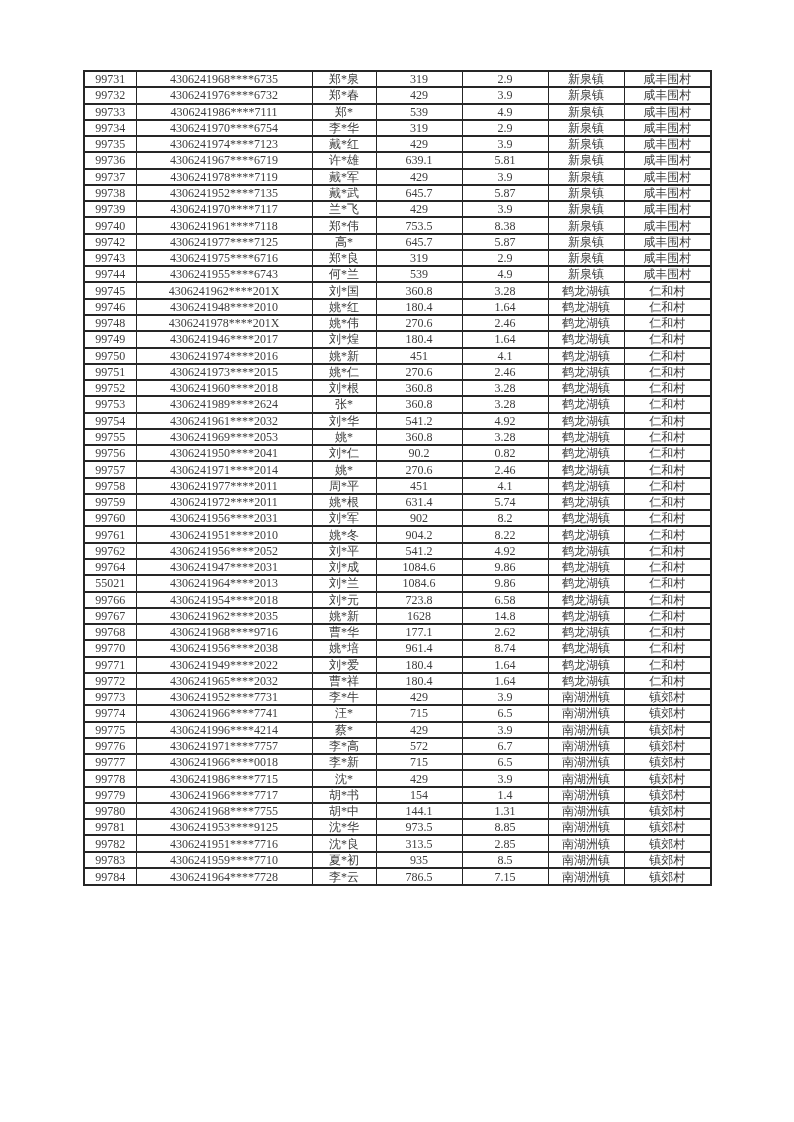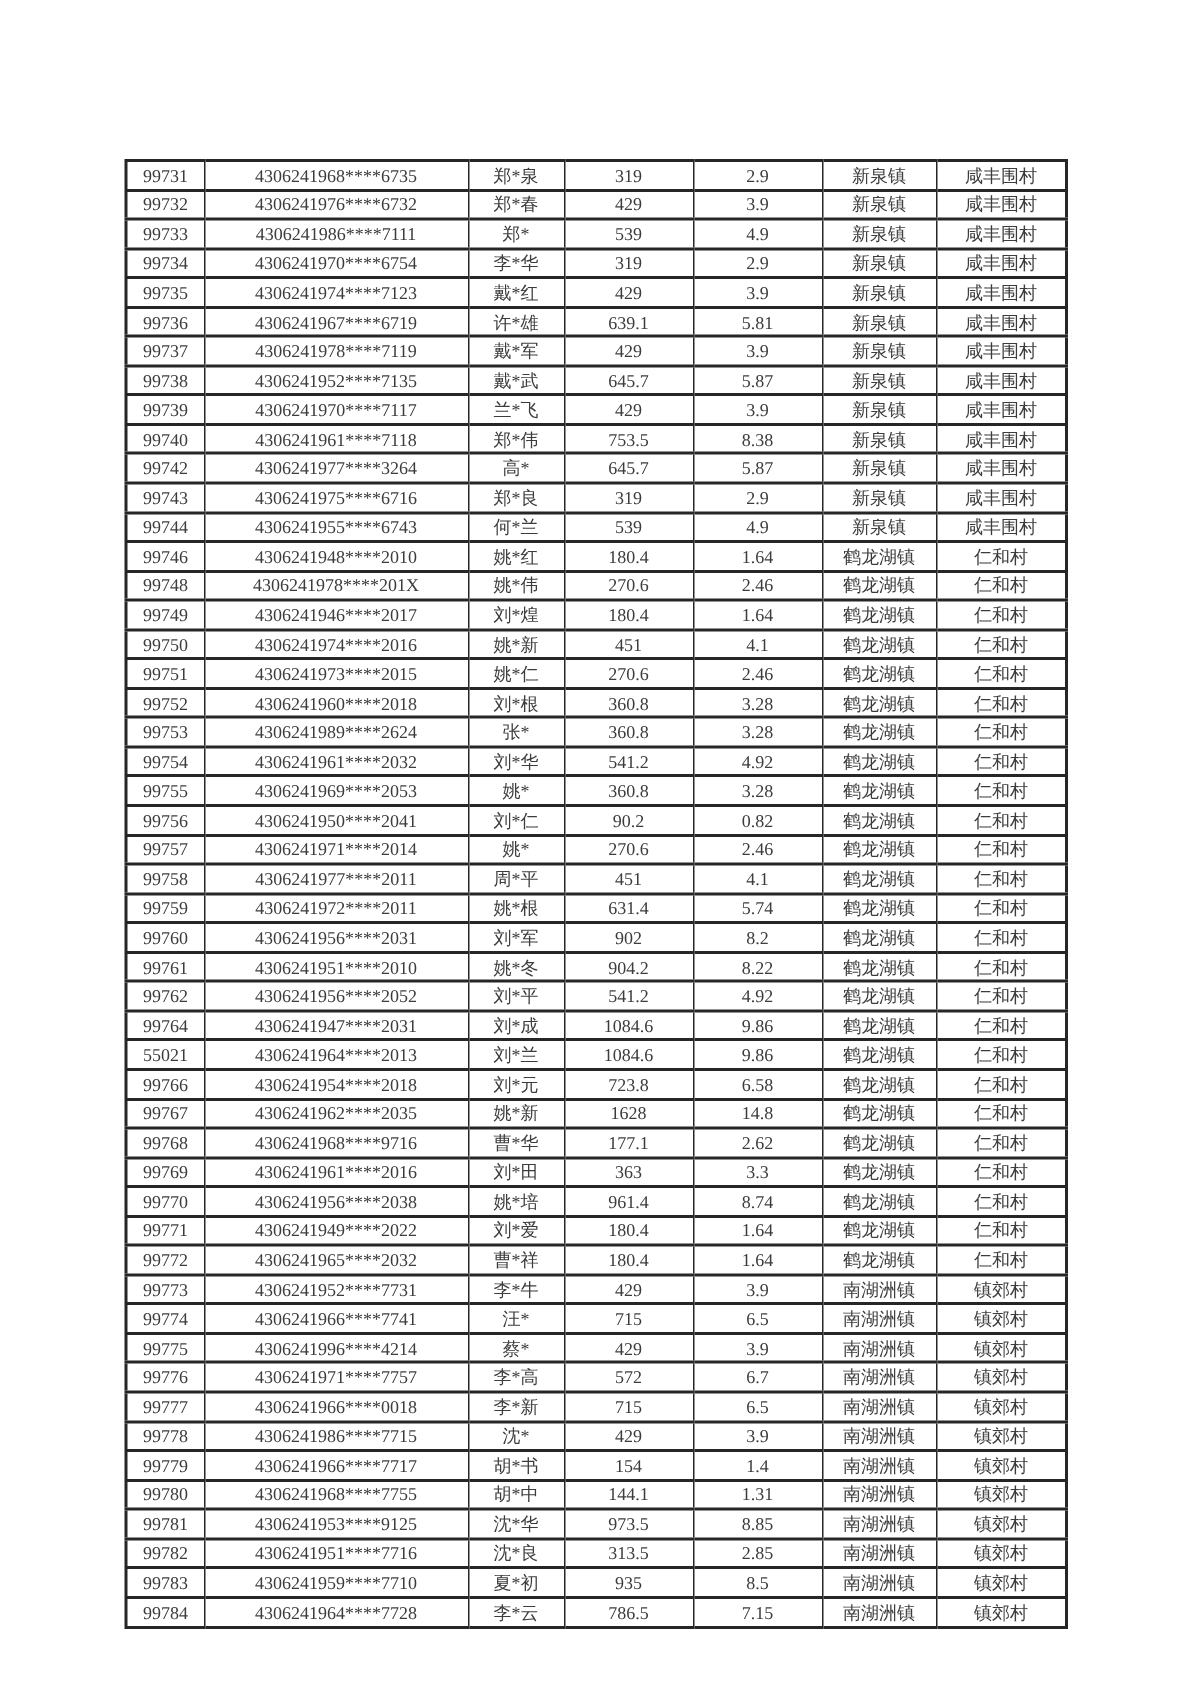--- a/index.html
+++ b/index.html
@@ -14,25 +14,24 @@
     height: 1122px;
     background: #ffffff;
     font-family: "Liberation Serif", "DejaVu Serif", serif;
     overflow: hidden;
   }
   .data-table {
     position: absolute;
     left: 83px;
     top: 70px;
     width: 627px;
-    height: 980px;
+    height: 816px;
     border-collapse: collapse;
     table-layout: fixed;
     border: 2px solid #262626;
-    margin-top: 36px;
   }
   .data-table td {
     border-left: 1px solid #262626;
     border-right: 1px solid #262626;
     border-top: 2px solid #262626;
     border-bottom: 2px solid #262626;
     text-align: center;
     vertical-align: middle;
     font-size: 12px;
     color: #3c3c3c;
@@ -149,21 +148,21 @@
           <td>99740</td>
           <td>4306241961****7118</td>
           <td>郑*伟</td>
           <td>753.5</td>
           <td>8.38</td>
           <td>新泉镇</td>
           <td>咸丰围村</td>
         </tr>
         <tr>
           <td>99742</td>
-          <td>4306241977****3264</td>
+          <td>4306241977****7125</td>
           <td>高*</td>
           <td>645.7</td>
           <td>5.87</td>
           <td>新泉镇</td>
           <td>咸丰围村</td>
         </tr>
         <tr>
           <td>99743</td>
           <td>4306241975****6716</td>
           <td>郑*良</td>
@@ -175,20 +174,29 @@
         <tr>
           <td>99744</td>
           <td>4306241955****6743</td>
           <td>何*兰</td>
           <td>539</td>
           <td>4.9</td>
           <td>新泉镇</td>
           <td>咸丰围村</td>
         </tr>
         <tr>
+          <td>99745</td>
+          <td>4306241962****201X</td>
+          <td>刘*国</td>
+          <td>360.8</td>
+          <td>3.28</td>
+          <td>鹤龙湖镇</td>
+          <td>仁和村</td>
+        </tr>
+        <tr>
           <td>99746</td>
           <td>4306241948****2010</td>
           <td>姚*红</td>
           <td>180.4</td>
           <td>1.64</td>
           <td>鹤龙湖镇</td>
           <td>仁和村</td>
         </tr>
         <tr>
           <td>99748</td>
@@ -364,29 +372,20 @@
         <tr>
           <td>99768</td>
           <td>4306241968****9716</td>
           <td>曹*华</td>
           <td>177.1</td>
           <td>2.62</td>
           <td>鹤龙湖镇</td>
           <td>仁和村</td>
         </tr>
         <tr>
-          <td>99769</td>
-          <td>4306241961****2016</td>
-          <td>刘*田</td>
-          <td>363</td>
-          <td>3.3</td>
-          <td>鹤龙湖镇</td>
-          <td>仁和村</td>
-        </tr>
-        <tr>
           <td>99770</td>
           <td>4306241956****2038</td>
           <td>姚*培</td>
           <td>961.4</td>
           <td>8.74</td>
           <td>鹤龙湖镇</td>
           <td>仁和村</td>
         </tr>
         <tr>
           <td>99771</td>

